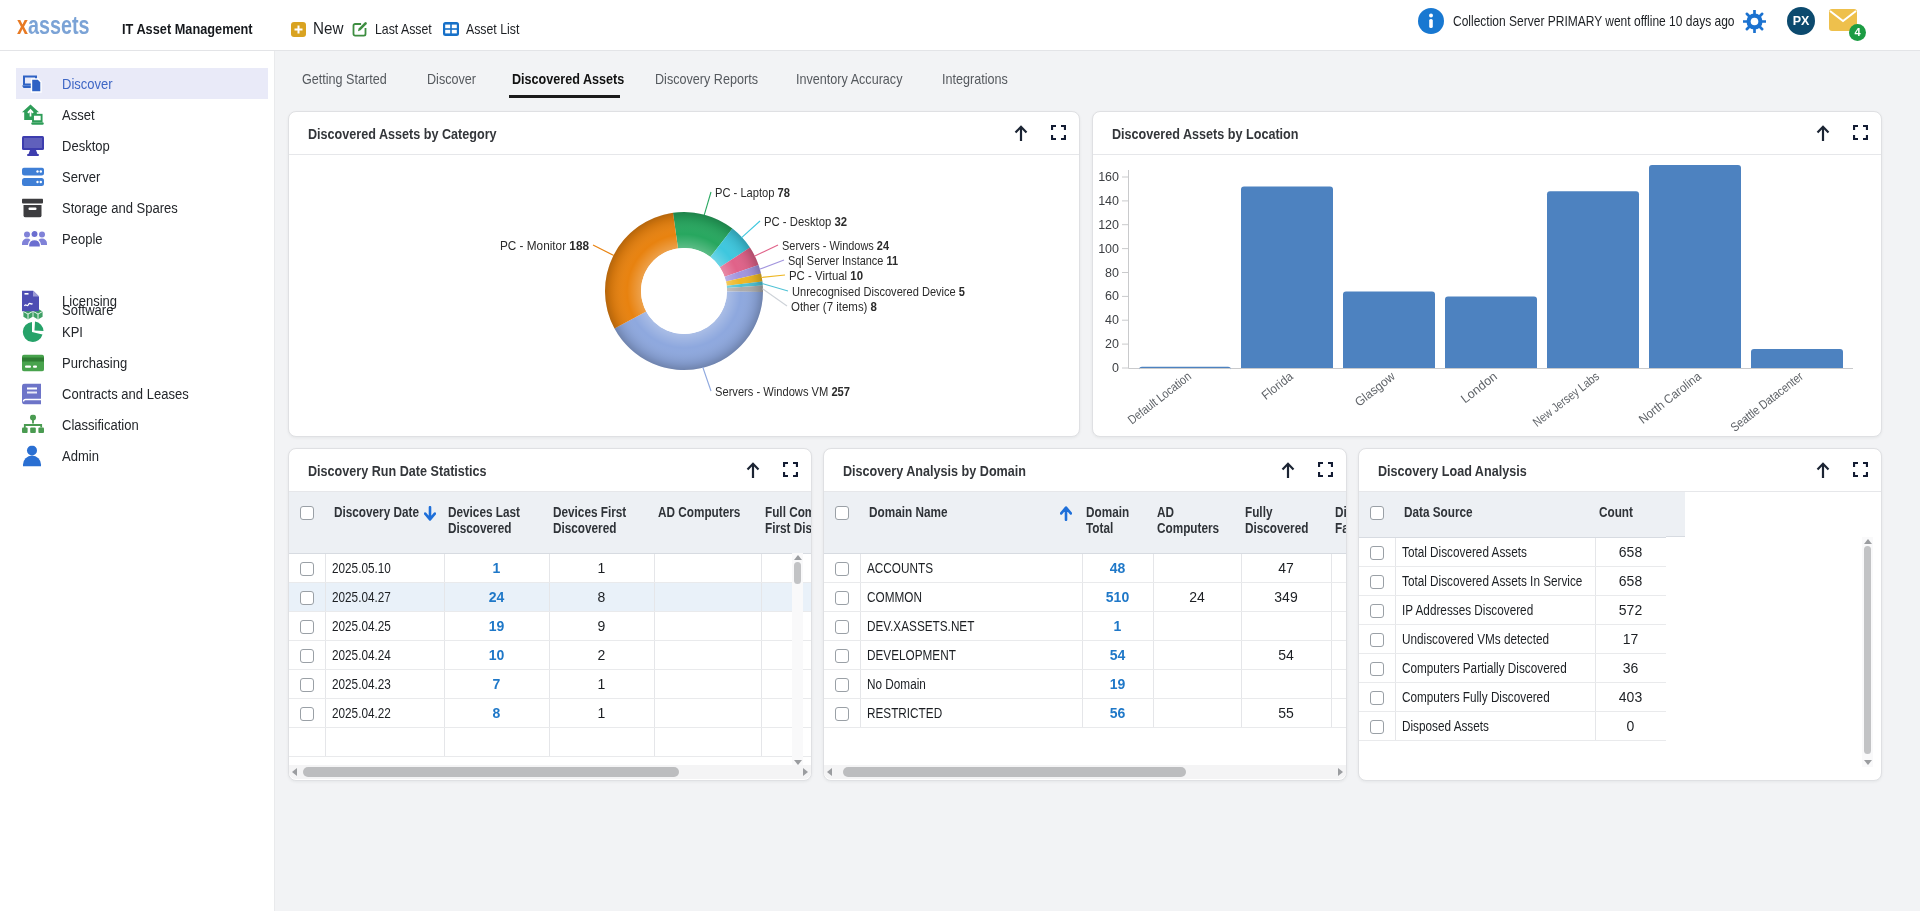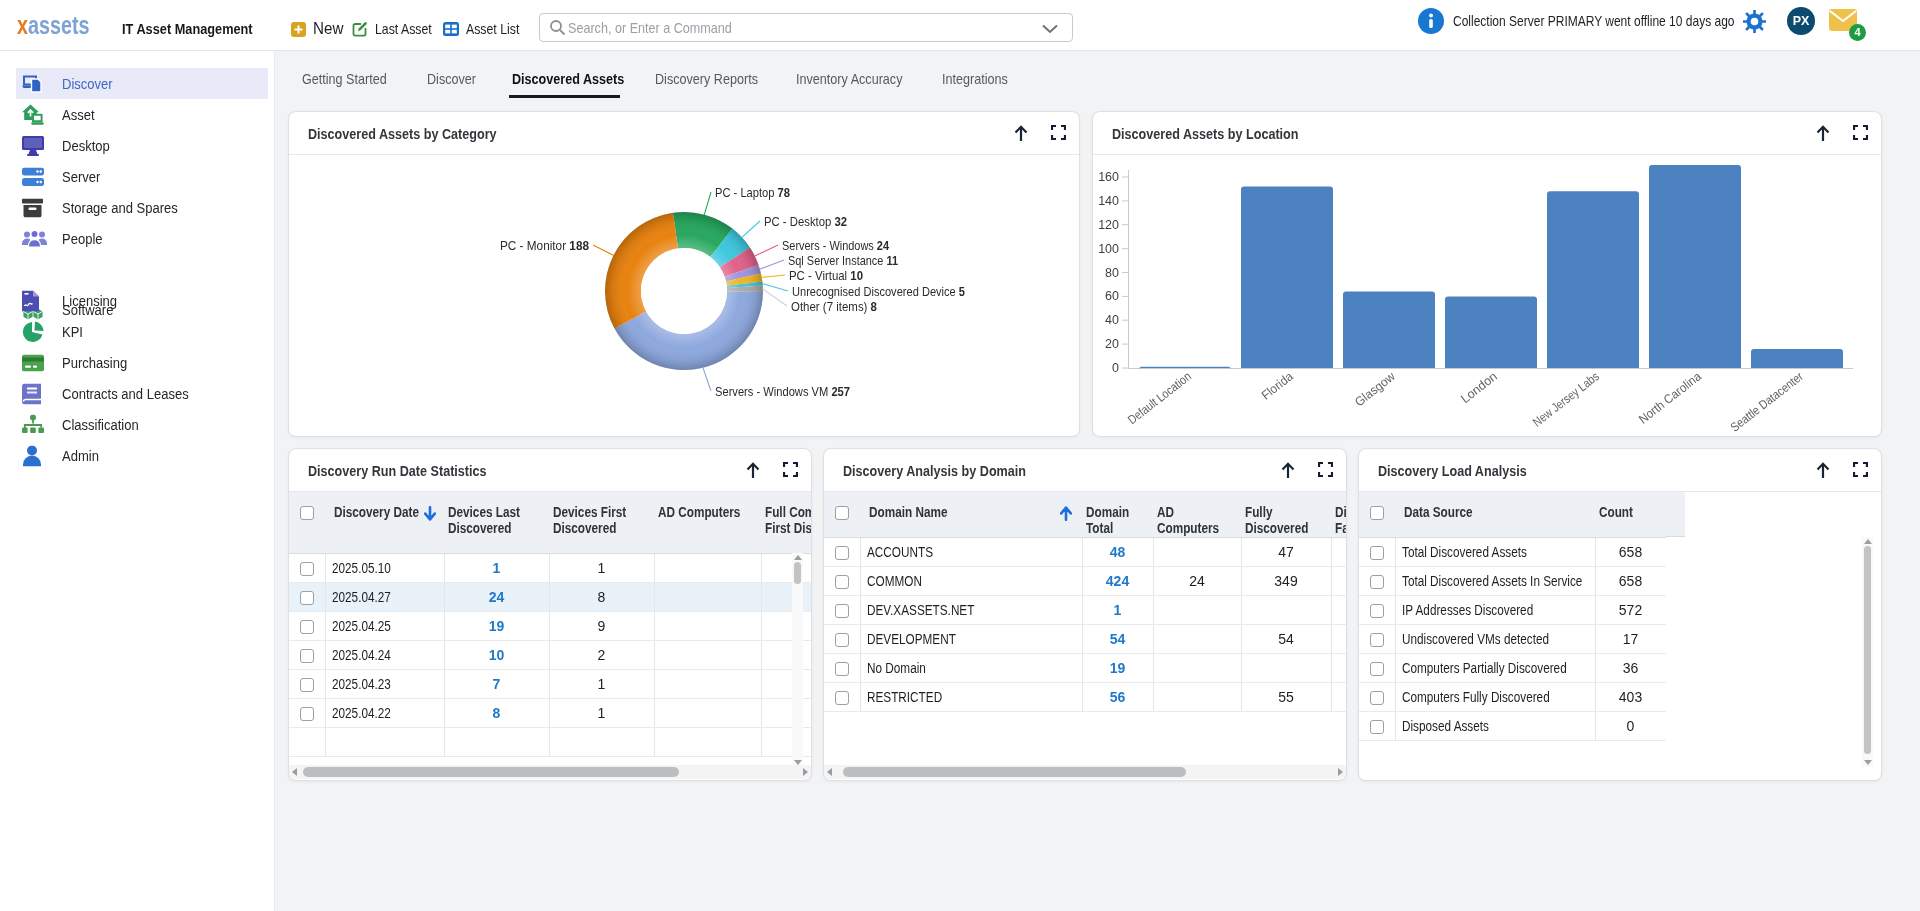--- a/index.html
+++ b/index.html
@@ -76,30 +76,20 @@
         <path d="M6 10.2 6.6 7.4 12.6 1.4a1.3 1.3 0 0 1 1.9 1.9l-6 6z" fill="#3e8e41"></path>
       </svg><span class="tx">Last Asset</span></div>
   <div class="topbtn" style="left:443px;">
     <svg width="16" height="16" viewBox="0 0 16 16">
         <rect x="0" y="1" width="16" height="14" rx="2.5" fill="#1670c8"></rect>
         <rect x="2.2" y="3.6" width="5" height="3.6" fill="#fff"></rect>
         <rect x="8.8" y="3.6" width="5" height="3.6" fill="#fff"></rect>
         <rect x="2.2" y="8.8" width="5" height="3.6" fill="#fff"></rect>
         <rect x="8.8" y="8.8" width="5" height="3.6" fill="#fff"></rect>
       </svg><span class="tx">Asset List</span></div>
-  <div id="searchbox">
-    <svg class="mag" width="17" height="17" viewBox="0 0 17 17">
-        <circle cx="7" cy="7" r="5" fill="none" stroke="#8a9096" stroke-width="1.8"></circle>
-        <path d="M11 11l4.5 4.5" stroke="#8a9096" stroke-width="1.8"></path>
-      </svg>
-    <span class="ph">Search, or Enter a Command</span>
-    <svg class="chev" width="16" height="10" viewBox="0 0 16 10">
-        <path d="M1 1.5l7 6.5 7-6.5" fill="none" stroke="#6f7378" stroke-width="2"></path>
-      </svg>
-  </div>
   <svg class="abs" style="left:1418px;top:8px;" width="26" height="26" viewBox="0 0 26 26">
       <circle cx="13" cy="13" r="13" fill="#1878d1"></circle>
       <circle cx="13" cy="7.5" r="2" fill="#fff"></circle>
       <rect x="11.2" y="11" width="3.6" height="9" rx="1.6" fill="#fff"></rect>
     </svg>
   <div id="notif">Collection Server PRIMARY went offline 10 days ago</div>
   <svg class="abs" style="left:1743px;top:10px;" width="23" height="23" viewBox="0 0 24 24">
       <circle cx="12" cy="12" r="8.4" fill="#1b72d0"></circle>
       <rect x="10.6" y="-0.6" width="2.8" height="6" rx="1.2" fill="#1b72d0" transform="rotate(0 12 12)"></rect>
       <rect x="10.6" y="-0.6" width="2.8" height="6" rx="1.2" fill="#1b72d0" transform="rotate(45 12 12)"></rect>
@@ -487,42 +477,42 @@
     <table class="grid">
       <colgroup>
           <col style="width:36px">
           <col style="width:222px">
           <col style="width:71px">
           <col style="width:88px">
           <col style="width:90px">
           <col style="width:15px">
         </colgroup>
       <tbody>
-          <tr style="height:45px;">
+          <tr style="height:61px;">
             <th style="text-align:center;padding-left:0;"><span class="cb"></span></th>
             <th style="padding-left:9px;"><span class="t84" style="transform-origin:0 0;">Domain Name</span><svg style="position:absolute;right:10px;top:14px;" width="12" height="15" viewBox="0 0 12 15">
                 <path d="M6 13.8v-11M1.2 7.4 6 1.6 10.8 7.4" stroke="#1e6fd9" stroke-width="2.6" fill="none" stroke-linecap="round" stroke-linejoin="round"></path>
               </svg></th>
             <th><span class="t84" style="transform-origin:0 0;">Domain<br>Total</span></th>
             <th><span class="t84" style="transform-origin:0 0;">AD<br>Computers</span></th>
             <th><span class="t84" style="transform-origin:0 0;">Fully<br>Discovered</span></th>
             <th><span class="t84" style="transform-origin:0 0;">Dis<br>Fail</span></th>
           </tr>
       <tr>
             <td class="cbx"><span class="cb"></span></td>
             <td class="l"><span class="t84">ACCOUNTS</span></td>
             <td class="c"><a>48</a></td>
             <td class="c"></td>
             <td class="c">47</td>
             <td style="border-right:none;"></td>
           </tr>
       <tr>
             <td class="cbx"><span class="cb"></span></td>
             <td class="l"><span class="t84">COMMON</span></td>
-            <td class="c"><a>424</a></td>
+            <td class="c"><a>510</a></td>
             <td class="c">24</td>
             <td class="c">349</td>
             <td style="border-right:none;"></td>
           </tr>
       <tr>
             <td class="cbx"><span class="cb"></span></td>
             <td class="l"><span class="t84">DEV.XASSETS.NET</span></td>
             <td class="c"><a>1</a></td>
             <td class="c"></td>
             <td class="c"></td>

